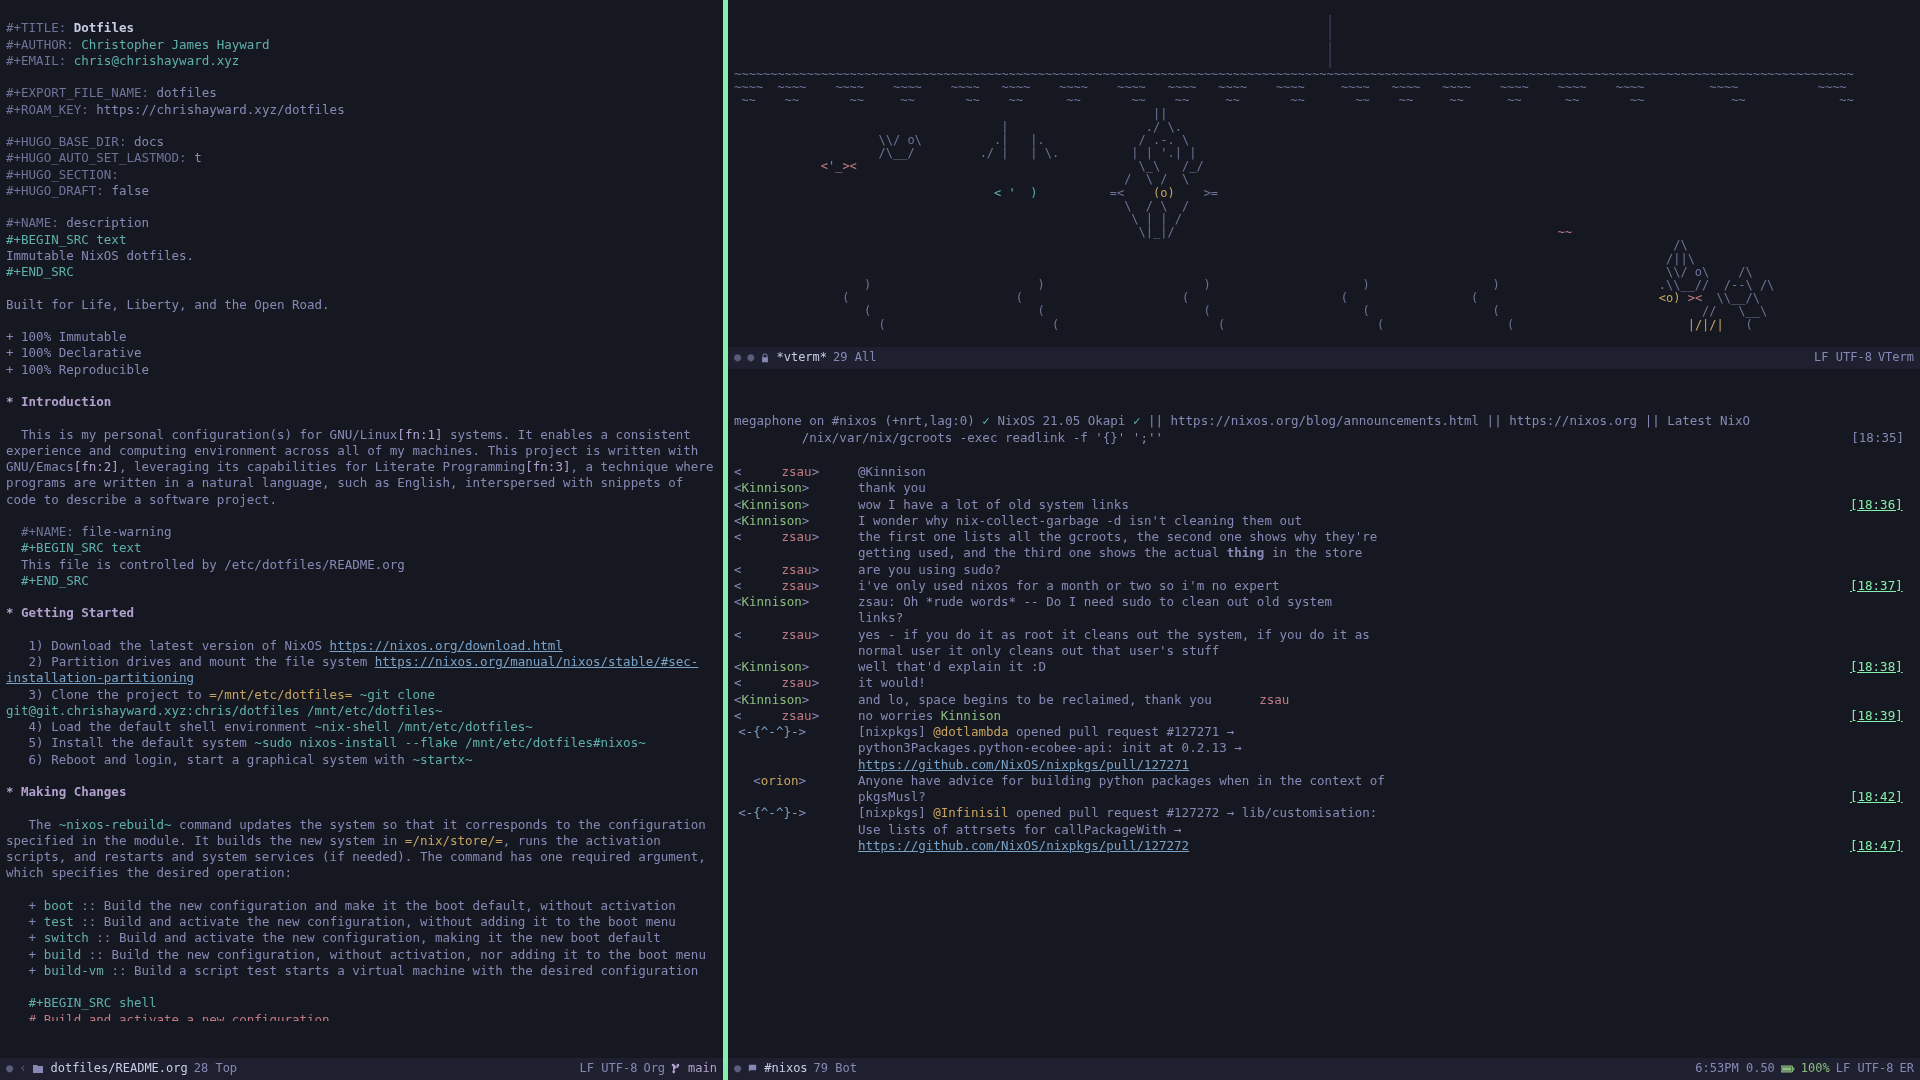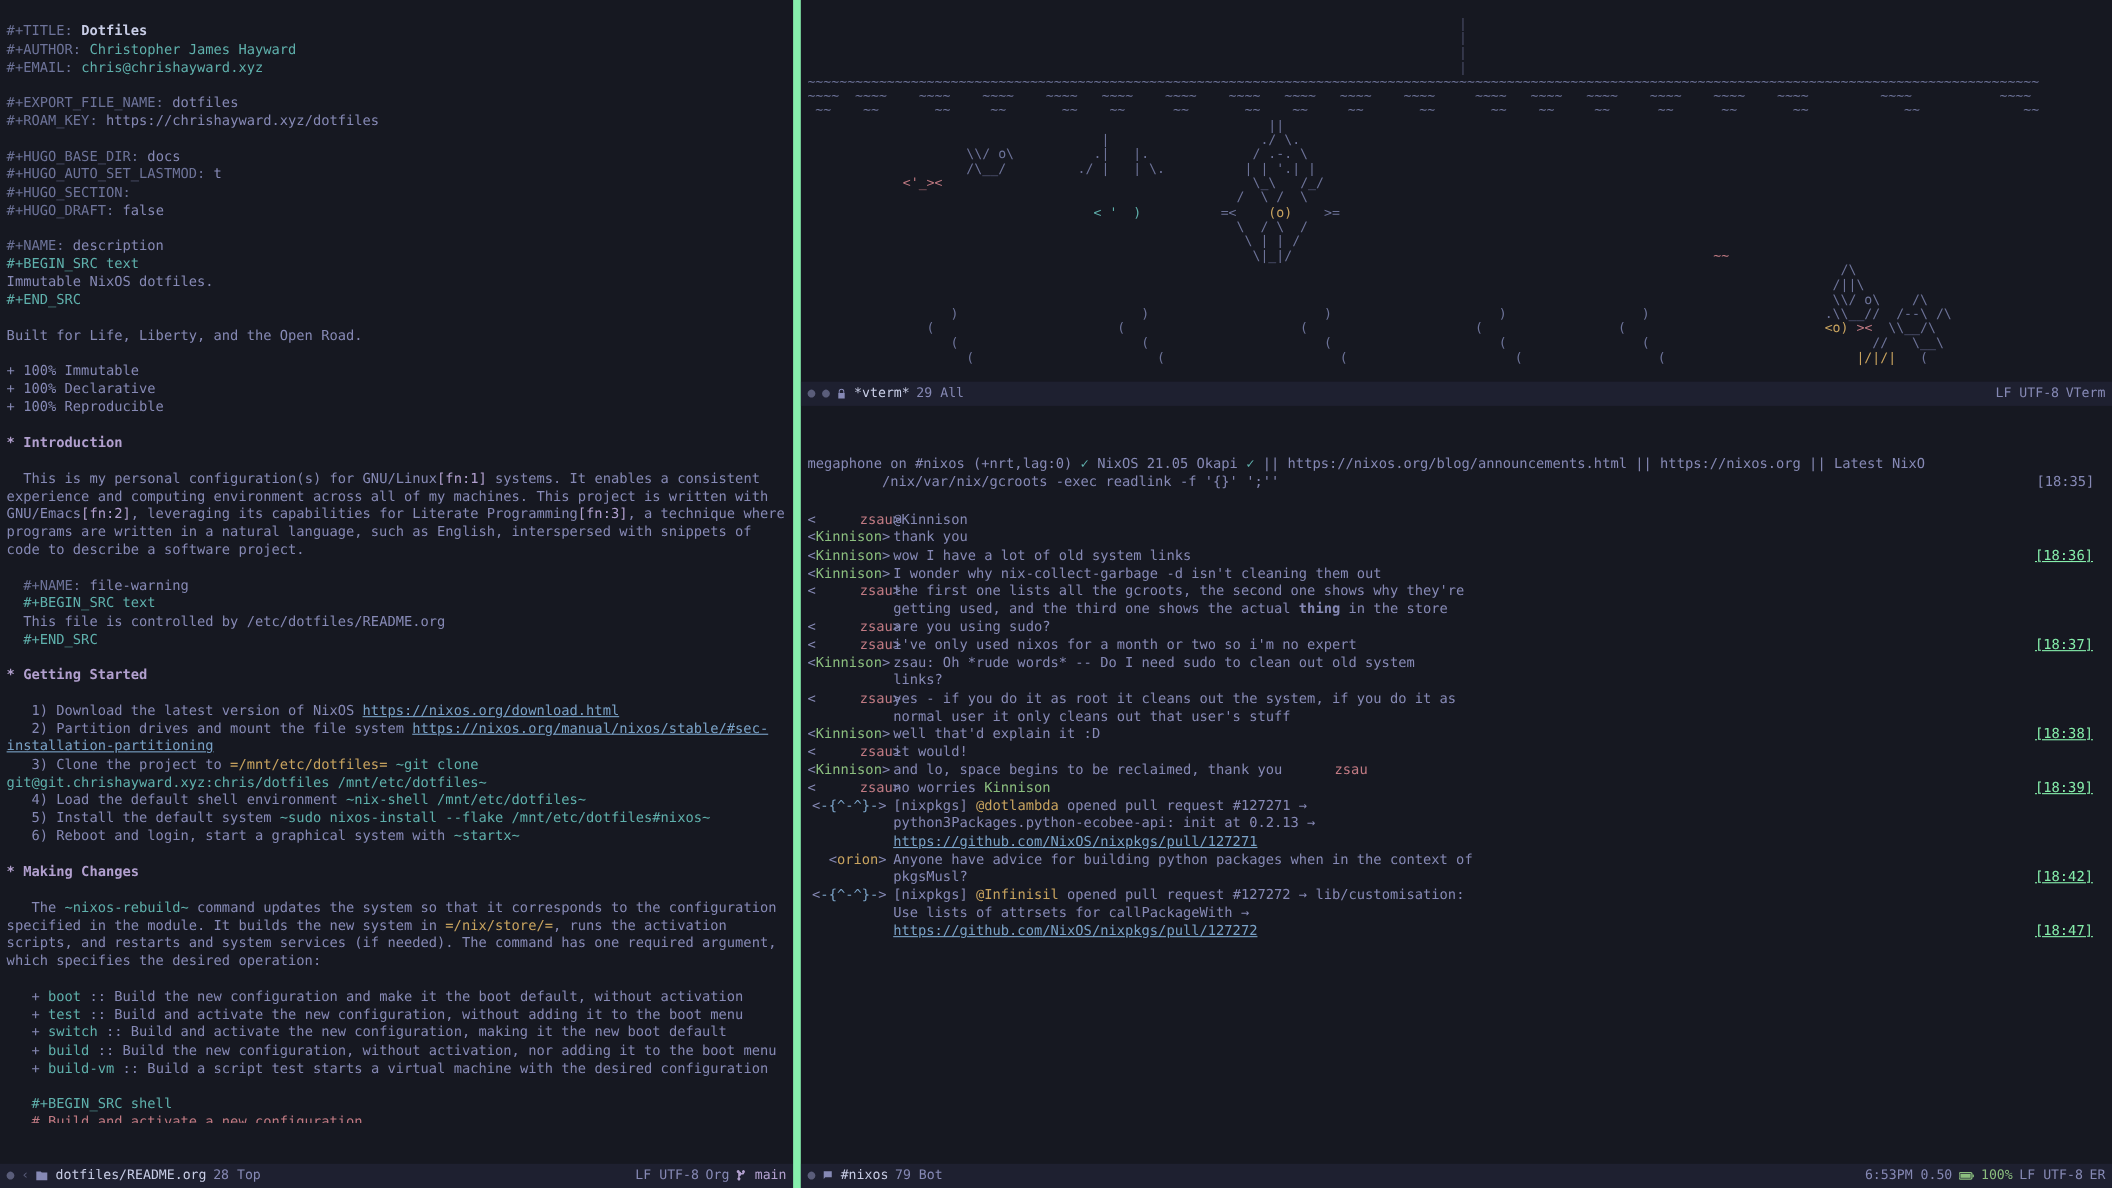--- a/index.html
+++ b/index.html
@@ -13,21 +13,21 @@
     height: 1080px;
     overflow: hidden;
     display: flex;
     flex-direction: row;
   }
   .pane {
     display: flex;
     flex-direction: column;
     overflow: hidden;
   }
-  .left-pane { width: 728px; border-right: 7px solid #86efac; gap: 37px; }
+  .left-pane { width: 728px; border-right: 5px solid #86efac; gap: 37px; }
   .right-col { width: 1192px; display: flex; flex-direction: column; }
   .right-top { height: 395px; }
   .right-bottom { flex: 1; }
   .buffer {
     flex: 1;
     padding: 4px 6px;
     white-space: pre-wrap;
     overflow: hidden;
   }
   .modeline {
@@ -56,21 +56,21 @@
   .ocode { color: #c8a35f; }
   .star { color: #b2a0cf; font-weight: bold; }
   .link { color: #7aa2c7; text-decoration: underline; }
   .inl { color: #b2a0cf; }
   .nick-k { color: #8cbf7f; }
   .nick-z { color: #c17a83; margin-left: 40px; }
   .nick-o { color: #c8a35f; }
   .nick-b { color: #7aa2c7; }
   .irc-line { display: flex; }
   .irc-nick { width: 78px; text-align: right; padding-right: 6px; flex-shrink: 0; }
-  .irc-msg { flex: 1; }
+  .irc-msg { flex: 1; padding-left: 46px; }
   .irc-ts { width: 64px; text-align: left; flex-shrink: 0; color: #86efac; text-decoration: underline; }
   .erc-prompt { color: #c8a35f; padding-left: 6px; }
   .blink { display: inline-block; width: 8px; height: 14px; background: #8689b5; vertical-align: middle; }
   .topic { color: #8689b5; padding: 2px 6px; white-space: pre-wrap; }
   .asciiart { color: #6d7399; white-space: pre; line-height: 1.1; padding: 2px 6px; font-size: 12px; }
   .rtilde { color: #4a4d68; }
   .battery { color: #8cbf7f; }
   .svg-icon { fill: currentColor; vertical-align: middle; }
 </style>
 </head>

